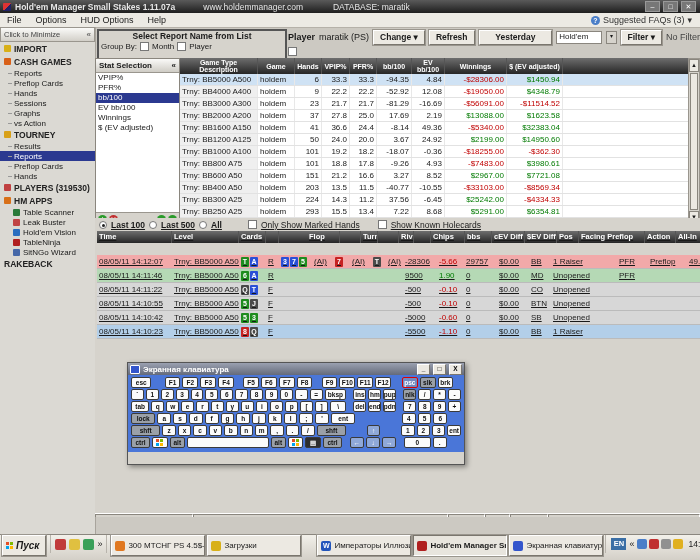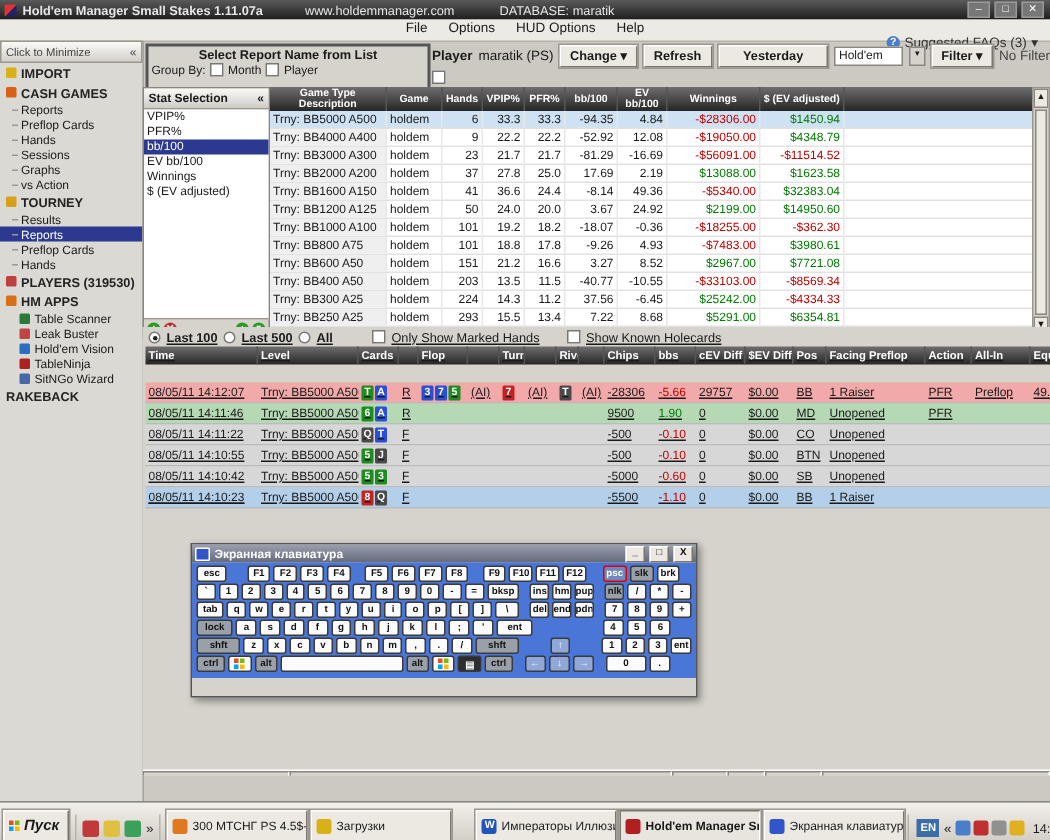--- a/index.html
+++ b/index.html
@@ -6,21 +6,21 @@
   #screen{position:relative;width:700px;height:560px;background:#ccc9c2;font-family:"Liberation Sans",sans-serif;overflow:hidden;font-size:9px;color:#1a1a1a;}
   .abs{position:absolute;}
   
   .titlebar{left:0;top:0;width:700px;height:13px;background:linear-gradient(#5a5a5a,#1e1e1e);color:#e6e6e6;display:flex;align-items:center;font-size:8.5px;}
   .appicon{width:8px;height:8px;background:linear-gradient(135deg,#d33 50%,#226 50%);margin:0 4px 0 3px;border-radius:1px;}
   .titletext{font-weight:bold;margin-right:28px;white-space:nowrap;}
   .titleurl{margin-right:30px;}
   .winbtns{margin-left:auto;display:flex;gap:3px;margin-right:4px;}
   .winbtn{width:13px;height:9px;background:#777;color:#fff;font-size:7px;line-height:9px;text-align:center;border:1px solid #999;}
   
-  .menubar{left:0;top:13px;width:700px;height:14px;background:#eceae4;border-bottom:1px solid #b5b1a9;display:flex;align-items:center;font-size:9px;flex-direction:column;}
+  .menubar{left:0;top:13px;width:700px;height:14px;background:#eceae4;border-bottom:1px solid #b5b1a9;display:flex;align-items:center;font-size:9px;}
   .menuitem{padding:0 7px;}
   .faqbox{margin-left:auto;display:flex;align-items:center;margin-right:8px;color:#333;}
   .faqicon{width:9px;height:9px;border-radius:50%;background:#4a7ec8;color:#fff;font-size:7px;line-height:9px;text-align:center;margin-right:3px;font-weight:bold;}
   
   .sidebar{left:0;top:27px;width:95px;height:507px;background:#dbd9d3;border-right:1px solid #a8a49c;}
   .sbheader{height:13px;background:linear-gradient(#fafaf8,#d2cfc8);border:1px solid #9a968e;font-size:7.5px;display:flex;align-items:center;padding:0 3px;color:#444;}
   .sbheader .chev{margin-left:auto;font-size:8px;}
   .sbi{display:flex;align-items:center;height:10px;padding-left:14px;font-size:8px;white-space:nowrap;cursor:default;}
   .sbi.section,.sbi.section2{height:13px;font-weight:bold;font-size:8.5px;padding-left:4px;color:#222;}
   .sbi.app{padding-left:13px;}
@@ -103,21 +103,21 @@
   .krow{display:flex;height:11px;margin:1px 0;}
   .key{flex-basis:0;margin:0 1px;background:#fbfbfb;border:1px solid #3a3a3a;border-radius:2px;font-size:6.5px;font-weight:bold;color:#111;display:flex;align-items:center;justify-content:center;overflow:hidden;white-space:nowrap;}
   .key.g{background:#9aa0a8;}
   .key.d{background:#2e2e2e;color:#fff;}
   .key.r{background:#7088c0;border:1px solid #d00;color:#fff;}
   .key.a{background:#8fa8d8;color:#fff;}
   .key.gap{visibility:hidden;border:none;}
   .winflag{width:7px;height:7px;display:grid;grid-template-columns:3px 3px;grid-template-rows:3px 3px;gap:1px;}
   .winflag i{display:block;}
   
-  .taskbar{left:0;top:534px;width:700px;height:26px;background:linear-gradient(#f2f0ea,#d2cec6);border-top:1px solid #8a867e;display:flex;align-items:flex-end;}
+  .taskbar{left:0;top:534px;width:700px;height:26px;background:linear-gradient(#f2f0ea,#d2cec6);border-top:1px solid #8a867e;display:flex;align-items:flex-start;}
   .startbtn{height:19px;margin-left:2px;padding:0 6px 0 3px;font-weight:bold;font-style:italic;font-size:10px;gap:3px;}
   .ql{display:flex;align-items:center;gap:3px;margin:0 4px;padding:0 4px;border-left:1px solid #b8b4ac;border-right:1px solid #b8b4ac;height:18px;}
   .qlicon{width:11px;height:11px;border-radius:2px;}
   .task{height:19px;margin-right:2px;font-size:8px;justify-content:flex-start;padding:0 3px;gap:3px;overflow:hidden;white-space:nowrap;}
   .task .ticon{width:10px;height:10px;border-radius:2px;flex:none;color:#fff;font-size:7px;font-weight:bold;line-height:10px;text-align:center;}
   .task.active{border-color:#7a766e #fff #fff #7a766e;background:#e8e5de;font-weight:bold;}
   .tray{margin-left:auto;display:flex;align-items:center;gap:3px;height:18px;border-left:1px solid #b8b4ac;padding:0 5px;}
   .enbadge{width:15px;height:12px;background:#3a6ea5;color:#fff;font-size:7.5px;font-weight:bold;text-align:center;line-height:12px;}
   .trayicon{width:10px;height:10px;border-radius:2px;}
   .clock{font-size:8.5px;margin-left:2px;}
@@ -472,21 +472,21 @@
       <span>Only Show Marked Hands</span>
       <span style="width:10px"></span>
       <span class="cb"></span>
       <span>Show Known Holecards</span>
     </div>
     <div class="hth-row" id="hands-table-header">
         <div class="hth" style="width: 75px;">Time</div>
         <div class="hth" style="width: 67px;">Level</div>
         <div class="hth" style="width: 27px;">Cards</div>
         <div class="hth" style="width: 13px;"></div>
-        <div class="hth" style="width: 33px;">Flop</div>
+        <div class="hth" style="width: 33px; margin-left: 28px;">Flop</div>
         <div class="hth" style="width: 21px;"></div>
         <div class="hth" style="width: 17px;">Turn</div>
         <div class="hth" style="width: 21px;"></div>
         <div class="hth" style="width: 15px;">River</div>
         <div class="hth" style="width: 17px;"></div>
         <div class="hth" style="width: 34px;">Chips</div>
         <div class="hth" style="width: 27px;">bbs</div>
         <div class="hth" style="width: 33px;">cEV Diff</div>
         <div class="hth" style="width: 32px;">$EV Diff</div>
         <div class="hth" style="width: 22px;">Pos</div>

